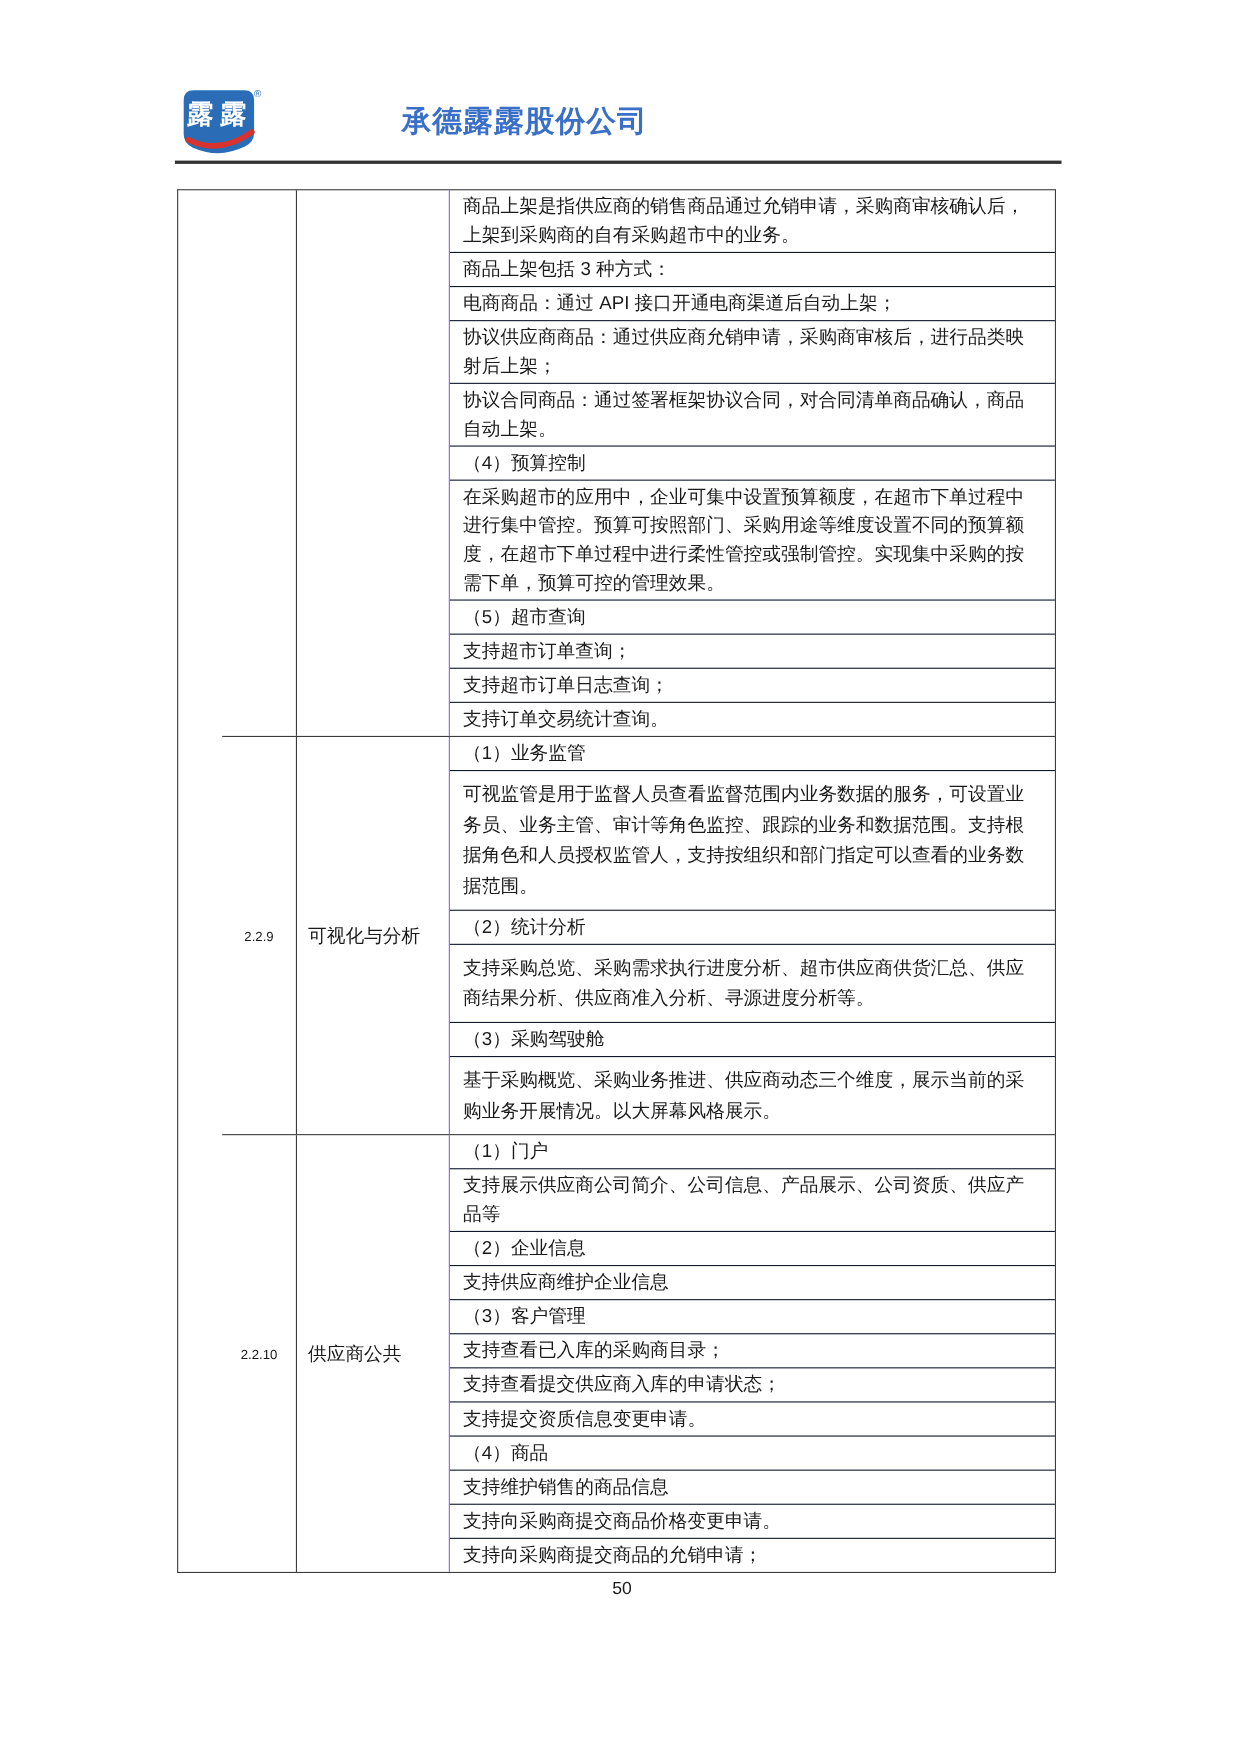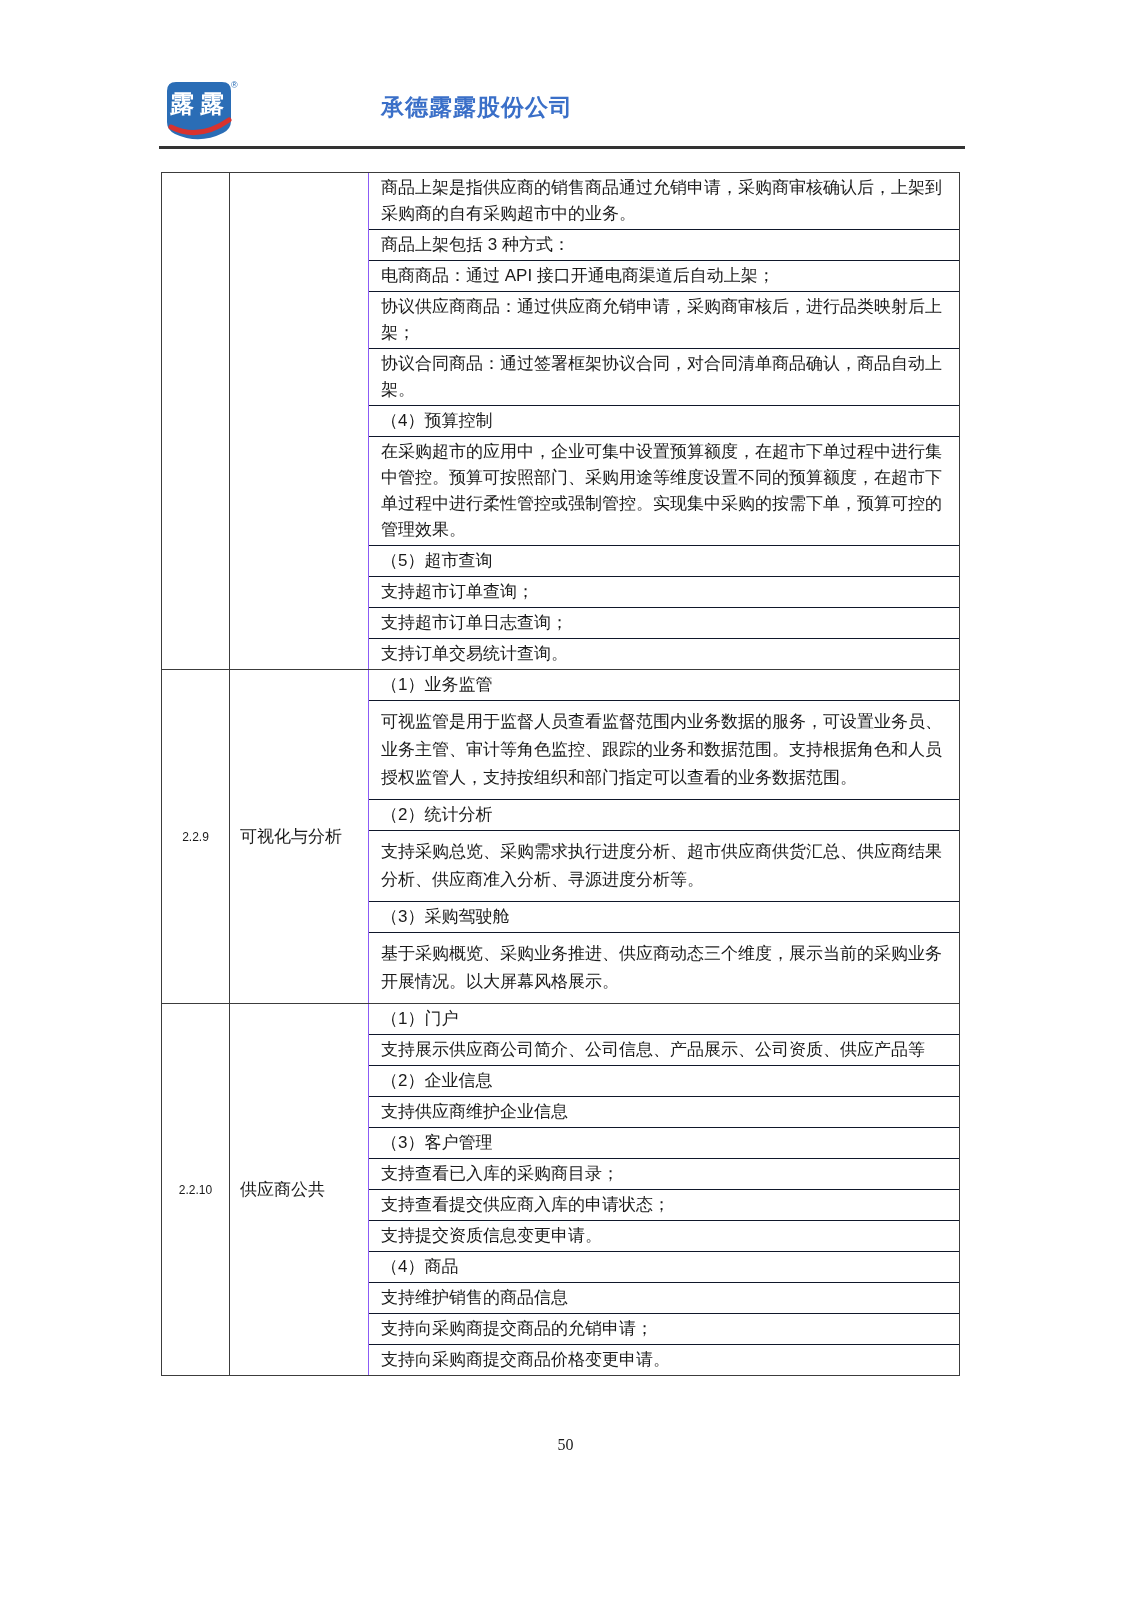--- a/index.html
+++ b/index.html
@@ -10,34 +10,35 @@
     font-family:"Liberation Sans","DejaVu Sans",sans-serif;
     color:#1a1a1a;
     overflow:hidden;
   }
   
   .header{position:absolute;left:0;top:0;width:1131px;height:172px;}
   .logo{position:absolute;left:161px;top:78px;}
   .company-title{
     position:absolute;left:0;top:92px;width:954px;
     margin:0;text-align:center;
-    font-size:23px;font-weight:bold;color:#3a6fc8;
+    font-size:27px;font-weight:bold;color:#3a6fc8;
     letter-spacing:1px;
   }
   .header-rule{
     position:absolute;left:159px;top:146px;
     width:806px;height:3px;background:#333333;
   }
   
   .req-table{
     position:absolute;left:161px;top:172px;
     width:799px;
     box-sizing:border-box;
     border:1px solid #3c3c3c;
     font-size:17px;
+    padding-left:40px;
   }
   .group{display:flex;align-items:stretch;}
   .group + .group{border-top:1px solid #3c3c3c;}
   .cell-num{
     box-sizing:border-box;width:68px;flex:0 0 68px;
     border-right:1px solid #3c3c3c;
     display:flex;align-items:center;justify-content:center;
     font-size:12px;
   }
   .cell-name{
@@ -54,21 +55,21 @@
     font-size:17px;
   }
   .row + .row{border-top:1px solid #0f172a;}
   .row.loose{
     padding:7px 12px;
     line-height:28px;
   }
   
   .footer{
     position:absolute;left:0;top:1436px;width:1131px;
-    text-align:center;font-size:16px;color:#1a1a1a;font-family:Liberation Serif, serif;
+    text-align:center;font-size:16px;color:#1a1a1a;
   }
 </style>
 </head>
 <body>
 
 <div class="page">
 
   <div class="header">
     <svg class="logo" width="78" height="68" viewBox="0 0 78 68">
       <path d="M6 13 Q6 4 15 4 H61 Q70 4 70 13 V43 Q70 51 62 55 Q38 67 14 56 Q6 52 6 44 Z" fill="#2a6db6"></path>
@@ -121,22 +122,22 @@
         <div class="row">（1）门户</div>
         <div class="row">支持展示供应商公司简介、公司信息、产品展示、公司资质、供应产品等</div>
         <div class="row">（2）企业信息</div>
         <div class="row">支持供应商维护企业信息</div>
         <div class="row">（3）客户管理</div>
         <div class="row">支持查看已入库的采购商目录；</div>
         <div class="row">支持查看提交供应商入库的申请状态；</div>
         <div class="row">支持提交资质信息变更申请。</div>
         <div class="row">（4）商品</div>
         <div class="row">支持维护销售的商品信息</div>
+        <div class="row">支持向采购商提交商品价格变更申请。</div>
         <div class="row">支持向采购商提交商品的允销申请；</div>
-        <div class="row">支持向采购商提交商品价格变更申请。</div>
       </div>
     </div>
 
   </div>
 
   <div class="footer">
     <span>50</span>
   </div>
 
 </div>

